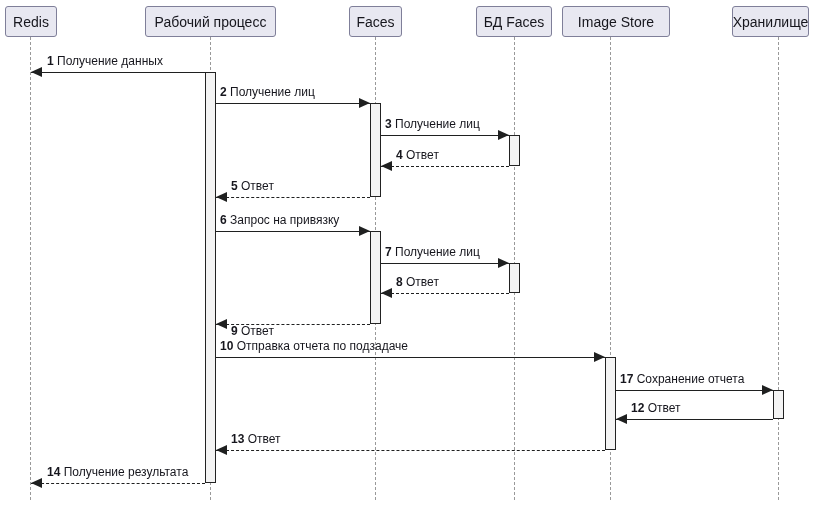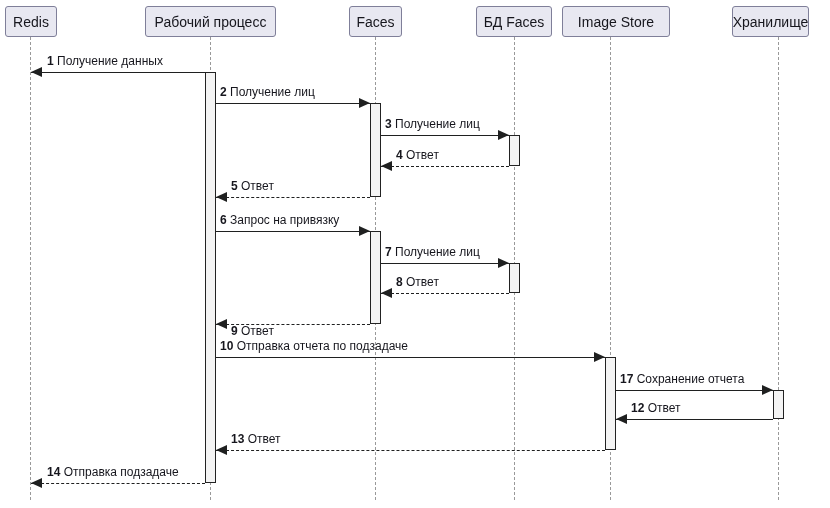--- a/index.html
+++ b/index.html
@@ -74,21 +74,21 @@
   <div class="msg-label" style="left:396px;top:147px"><span class="num">4</span> <span>Ответ</span></div>
   <div class="msg-label" style="left:231px;top:178px"><span class="num">5</span> <span>Ответ</span></div>
   <div class="msg-label" style="left:220px;top:212px"><span class="num">6</span> <span>Запрос на привязку</span></div>
   <div class="msg-label" style="left:385px;top:244px"><span class="num">7</span> <span>Получение лиц</span></div>
   <div class="msg-label" style="left:396px;top:274px"><span class="num">8</span> <span>Ответ</span></div>
   <div class="msg-label" style="left:231px;top:323px"><span class="num">9</span> <span>Ответ</span></div>
   <div class="msg-label" style="left:220px;top:338px"><span class="num">10</span> <span>Отправка отчета по подзадаче</span></div>
   <div class="msg-label" style="left:620px;top:371px"><span class="num">17</span> <span>Сохранение отчета</span></div>
   <div class="msg-label" style="left:631px;top:400px"><span class="num">12</span> <span>Ответ</span></div>
   <div class="msg-label" style="left:231px;top:431px"><span class="num">13</span> <span>Ответ</span></div>
-  <div class="msg-label" style="left:47px;top:464px"><span class="num">14</span> <span>Отправка подзадаче</span></div>
+  <div class="msg-label" style="left:47px;top:464px"><span class="num">14</span> <span>Получение результата</span></div>
 
   <div class="participant" style="left:5px;top:6px;width:52px">
       <span>Redis</span>
     </div>
   <div class="participant" style="left:145px;top:6px;width:131px">
       <span>Рабочий процесс</span>
     </div>
   <div class="participant" style="left:349px;top:6px;width:53px">
       <span>Faces</span>
     </div>

